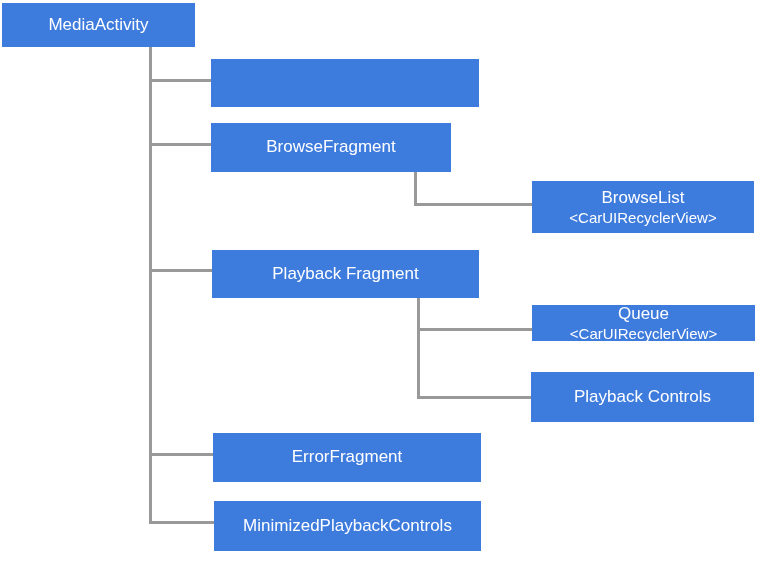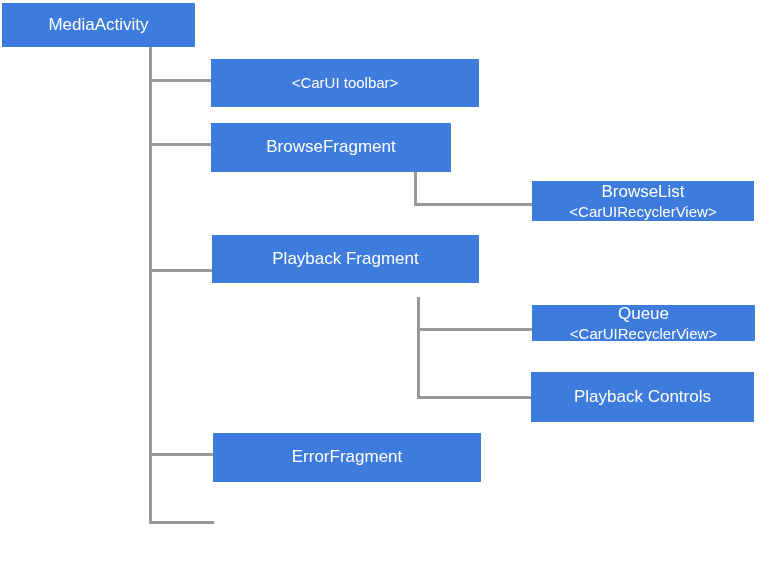--- a/index.html
+++ b/index.html
@@ -58,43 +58,45 @@
 
   <div class="line v" style="left:417px; top:297px; height:102px"></div>
   <div class="line h" style="left:417px; top:328px; width:115px"></div>
   <div class="line h" style="left:417px; top:396px; width:114px"></div>
 
   <div class="node" style="left:2px; top:3px; width:193px; height:44px">
     <span class="label">MediaActivity</span>
   </div>
 
   <div class="node" style="left:211px; top:59px; width:268px; height:48px">
-    <span class="sublabel">&lt;CarUI toolbar&gt;</span>
   </div>
 
   <div class="node" style="left:211px; top:123px; width:240px; height:49px">
     <span class="label">BrowseFragment</span>
   </div>
 
-  <div class="node" style="left:532px; top:181px; width:222px; height:40px">
+  <div class="node" style="left:532px; top:181px; width:222px; height:52px">
     <span class="label">BrowseList</span>
     <span class="sublabel">&lt;CarUIRecyclerView&gt;</span>
   </div>
 
-  <div class="node" style="left:212px; top:235px; width:267px; height:48px">
+  <div class="node" style="left:212px; top:250px; width:267px; height:48px">
     <span class="label">Playback Fragment</span>
   </div>
 
   <div class="node" style="left:532px; top:305px; width:223px; height:36px">
     <span class="label">Queue</span>
     <span class="sublabel">&lt;CarUIRecyclerView&gt;</span>
   </div>
 
   <div class="node" style="left:531px; top:372px; width:223px; height:50px">
     <span class="label">Playback Controls</span>
   </div>
 
   <div class="node" style="left:213px; top:433px; width:268px; height:49px">
     <span class="label">ErrorFragment</span>
   </div>
 
+  <div class="node" style="left:214px; top:501px; width:267px; height:50px">
+    <span class="label">MinimizedPlaybackControls</span>
+  </div>
 
 </div>
 
 </body></html>

